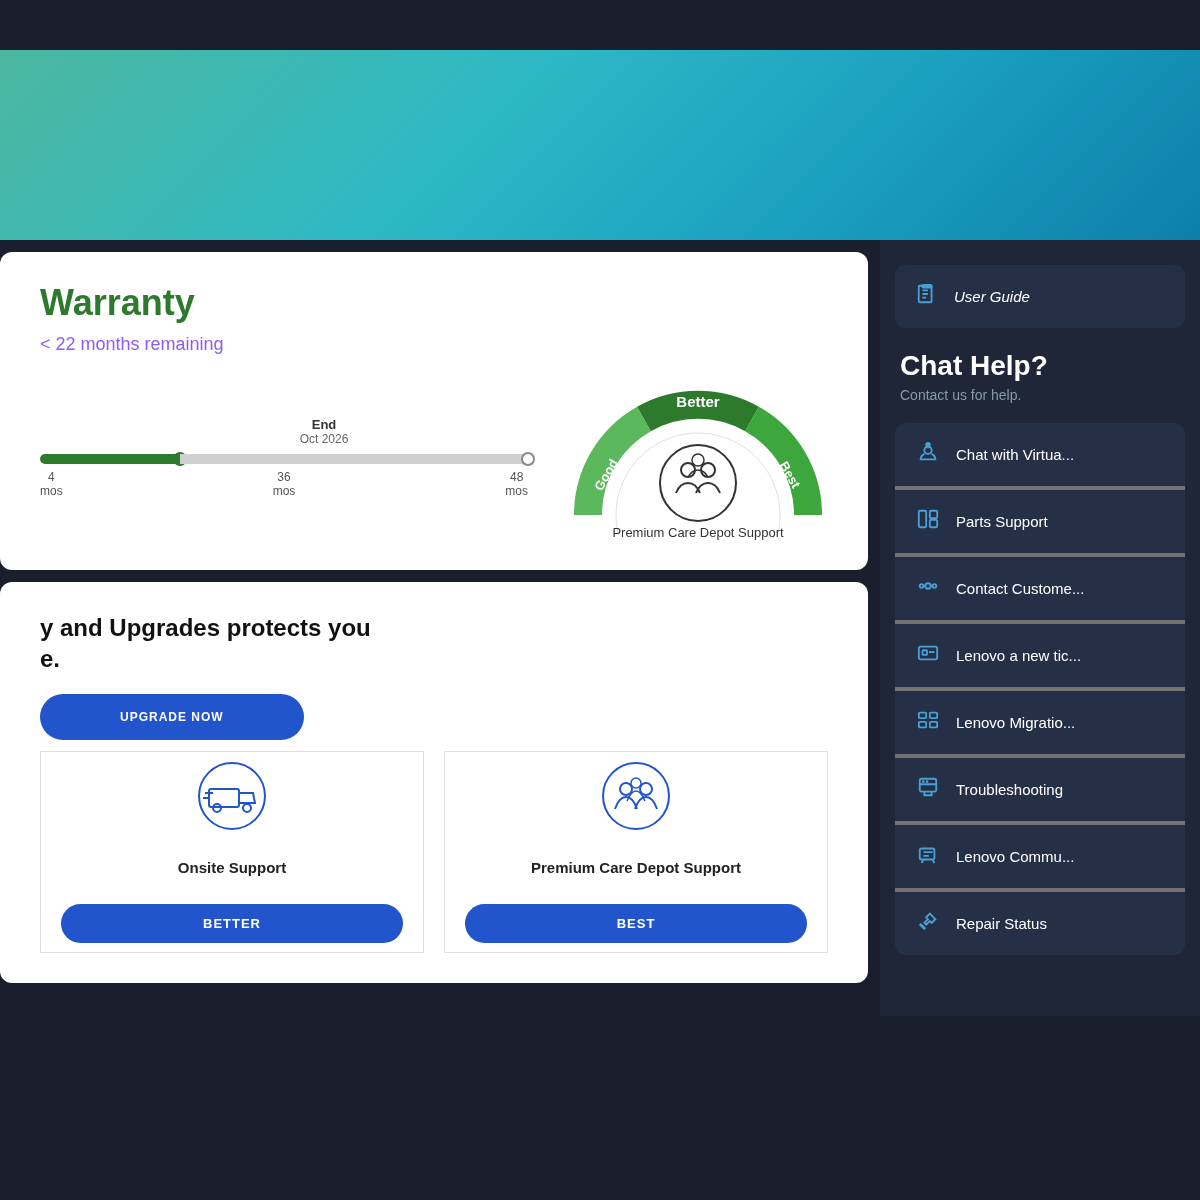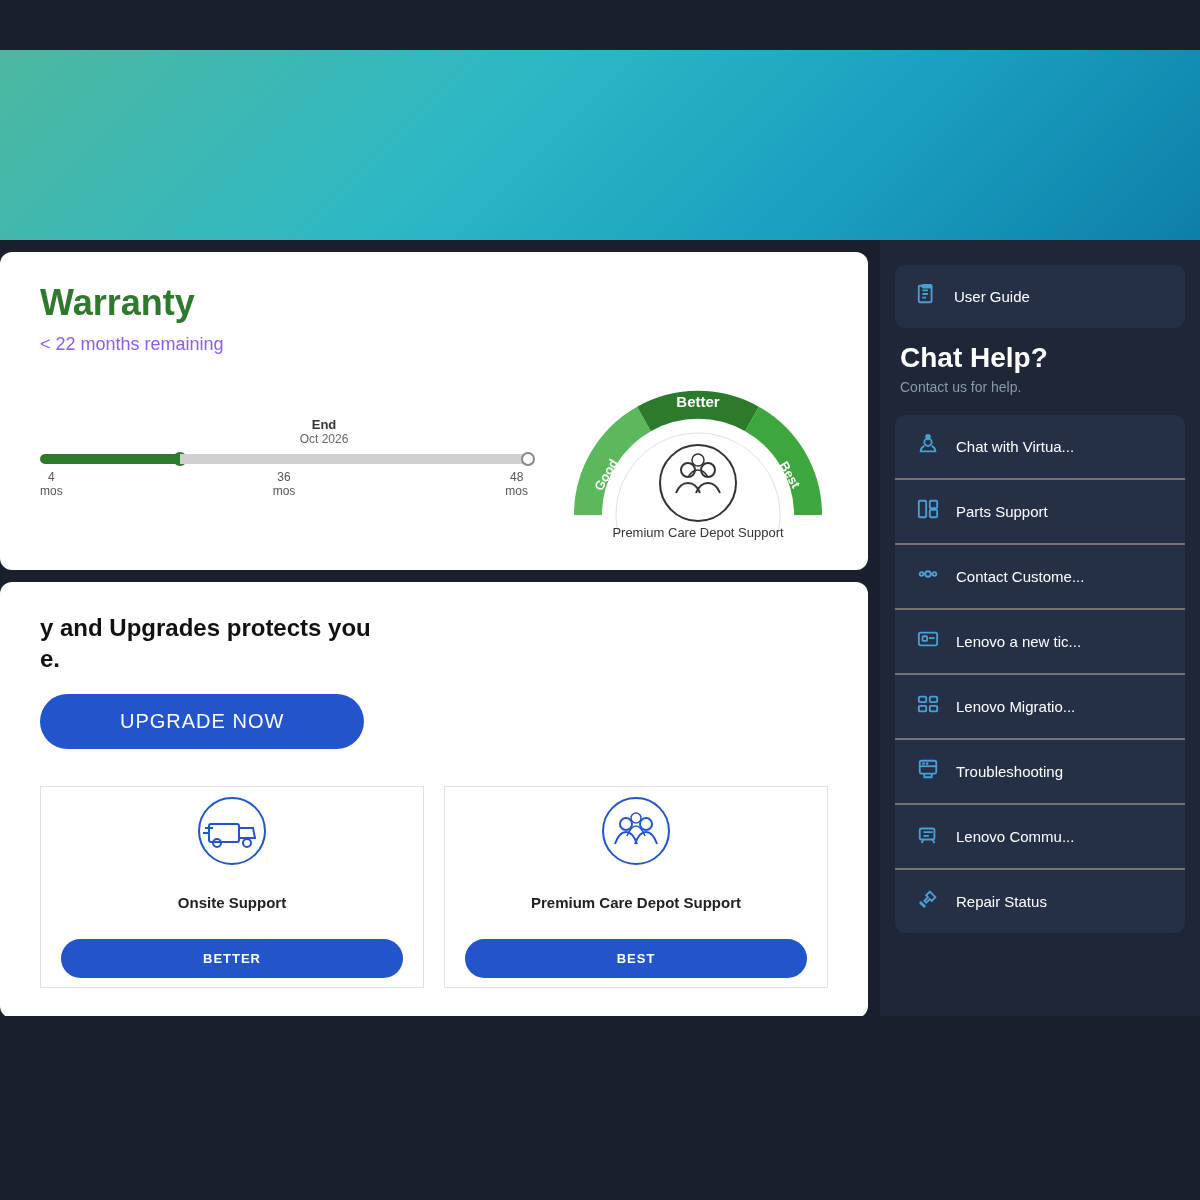--- a/index.html
+++ b/index.html
@@ -186,26 +186,26 @@
       margin-bottom: 20px;
       line-height: 1.3;
     }
 
     .upgrade-now-btn {
       background: #2255cc;
       color: white;
       border: none;
       border-radius: 30px;
       padding: 16px 80px;
-      font-size: 20px;
-      font-weight: normal;
+      font-size: 12px;
+      font-weight: bold;
       letter-spacing: 1px;
       cursor: pointer;
       display: block;
-      margin-bottom: 37px;
+      margin-bottom: 11px;
     }
 
     .support-options {
       display: flex;
       gap: 20px;
       margin-top: 10px;
     }
 
     .support-option-card {
       flex: 1;
@@ -255,22 +255,23 @@
     .sidebar-section-title {
       color: #ffffff;
       font-size: 24px;
       font-weight: bold;
       padding: 10px 20px 15px 20px;
     }
 
     .sidebar-card {
       background: #253047;
       border-radius: 10px;
-      margin: 5px 15px 4px 15px;
+      margin: 5px 15px 12px 15px;
       overflow: hidden;
+      font-style: italic;
     }
 
     .sidebar-item {
       display: flex;
       align-items: center;
       gap: 15px;
       padding: 18px 20px;
       border-bottom: 1px solid #1e2637;
       cursor: pointer;
     }
@@ -314,21 +315,21 @@
       border-radius: 10px;
       margin: 0 15px;
       overflow: hidden;
     }
 
     .help-item-row {
       display: flex;
       align-items: center;
       gap: 15px;
       padding: 18px 20px;
-      border-bottom: 2px solid #737373;
+      border-bottom: 4px solid #737373;
       cursor: pointer;
     }
 
     .help-item-row:last-child {
       border-bottom: none;
     }
 
     .help-icon {
       color: #4a9fd4;
       font-size: 18px;

